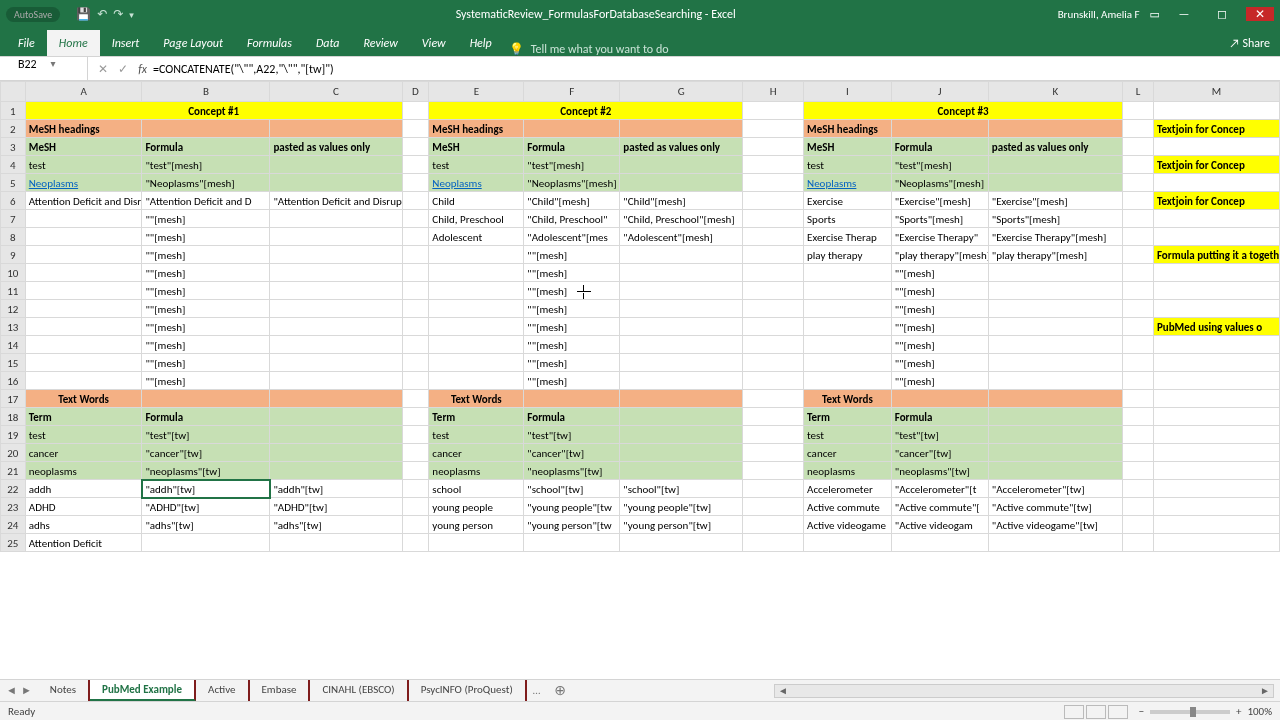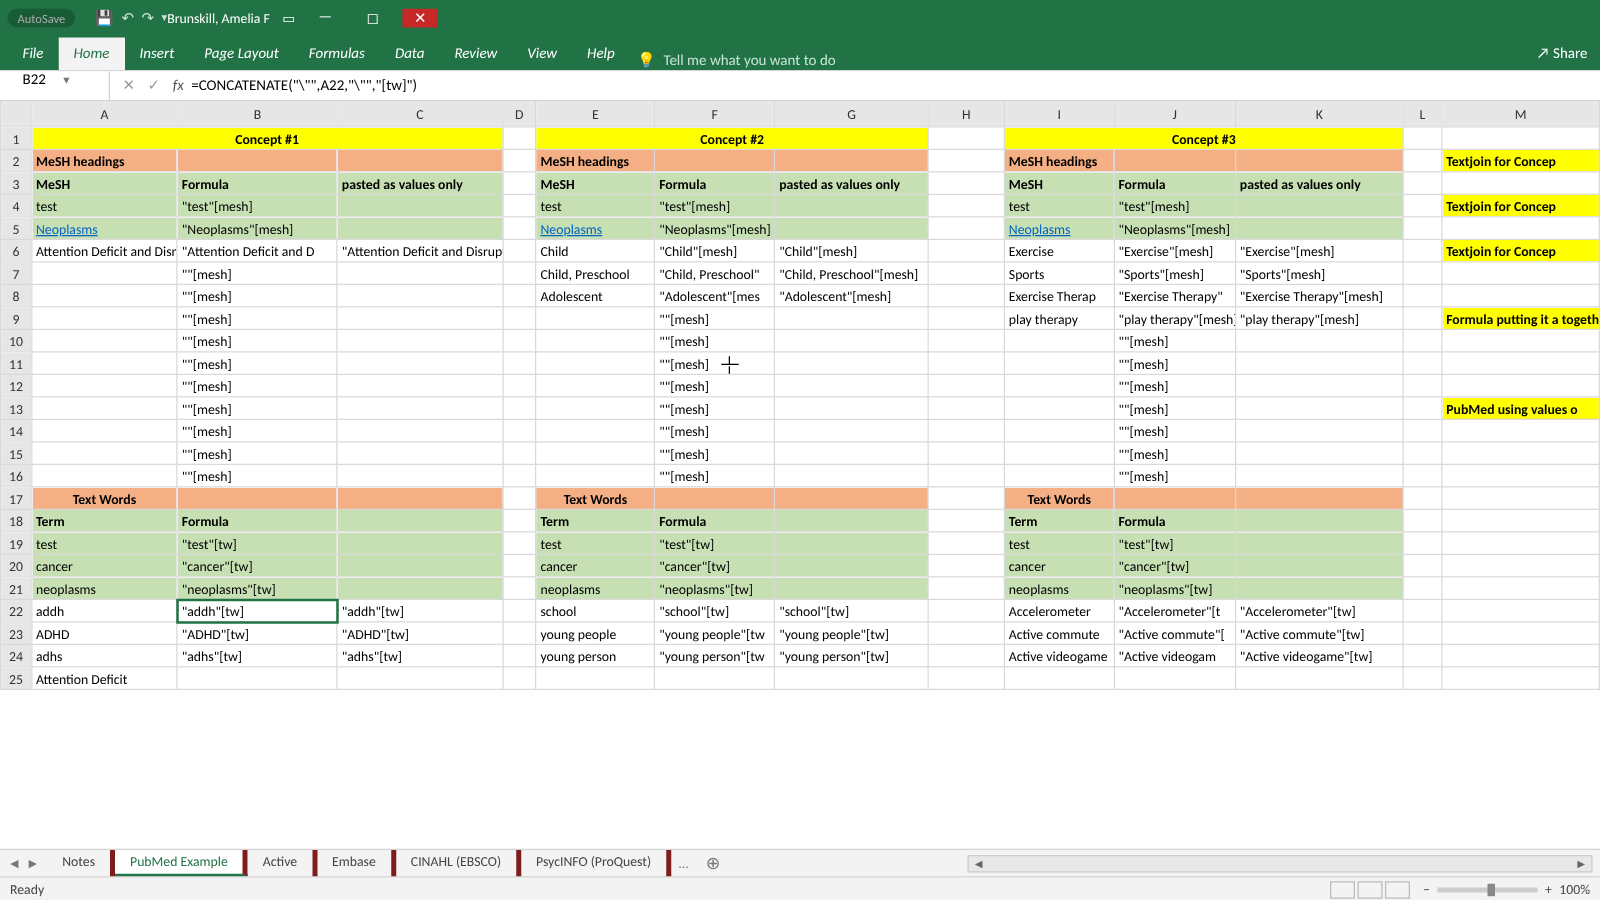--- a/index.html
+++ b/index.html
@@ -59,22 +59,22 @@
 .cursor-cross::before { left:6px; top:0; width:1px; height:14px; }
 .cursor-cross::after { top:6px; left:0; height:1px; width:14px; }
 .cursor-cross .c2 { position:absolute; left:4px; top:4px; width:7px; height:7px; }
 .cursor-cross .c2::before, .cursor-cross .c2::after { content:""; position:absolute; background:#fff; }
 .cursor-cross .c2::before { left:3px; width:1px; height:7px; }
 .cursor-cross .c2::after { top:3px; height:1px; width:7px; }
 
 
 .tabs { height:22px; background:#f3f3f3; border-top:1px solid #d4d4d4; display:flex; align-items:center; font-size:11px; }
 .tabs .nav { display:flex; gap:4px; padding:0 6px; color:#777; }
-.tabs .tab { padding:3px 12px; border-right:4px solid #7f1d1d; color:#444; cursor:pointer; }
-.tabs .tab.active { background:#fff; border-bottom:2px solid #217346; color:#217346; font-weight:normal; }
+.tabs .tab { padding:3px 12px; border-right:2px solid #7f1d1d; color:#444; cursor:pointer; }
+.tabs .tab.active { background:#fff; border-bottom:2px solid #217346; color:#217346; font-weight:bold; }
 .tabs .add { padding:0 8px; color:#777; font-size:14px; }
 .tabs .dots { padding:0 6px; color:#777; }
 .tabs .scroll { flex:1; display:flex; justify-content:flex-end; padding-right:6px; }
 .tabs .scroll .track { width:500px; height:14px; background:#e8e8e8; border:1px solid #ccc; display:flex; align-items:center; }
 .tabs .scroll .btn { width:16px; text-align:center; color:#666; font-size:10px; }
 
 
 .status { height:20px; background:#f3f3f3; border-top:1px solid #d4d4d4; display:flex; align-items:center; font-size:11px; padding:0 8px; color:#444; }
 .status .sp { flex:1; }
 .status .views { display:flex; gap:2px; }
@@ -89,20 +89,21 @@
 <div class="titlebar">
   <div class="left">
     <span class="autosave">AutoSave</span>
     <div class="qat">
       <span>💾</span>
       <span>↶</span>
       <span>↷</span>
       <span style="font-size:9px">▾</span>
     </div>
   </div>
+  <div class="center">SystematicReview_FormulasForDatabaseSearching - Excel</div>
   <div class="right">
     <span>Brunskill, Amelia F</span>
     <span>▭</span>
     <span class="winbtn">—</span>
     <span class="winbtn">◻</span>
     <span class="winbtn" style="background:#c62828">✕</span>
   </div>
 </div>
 
 <div class="ribbon">

